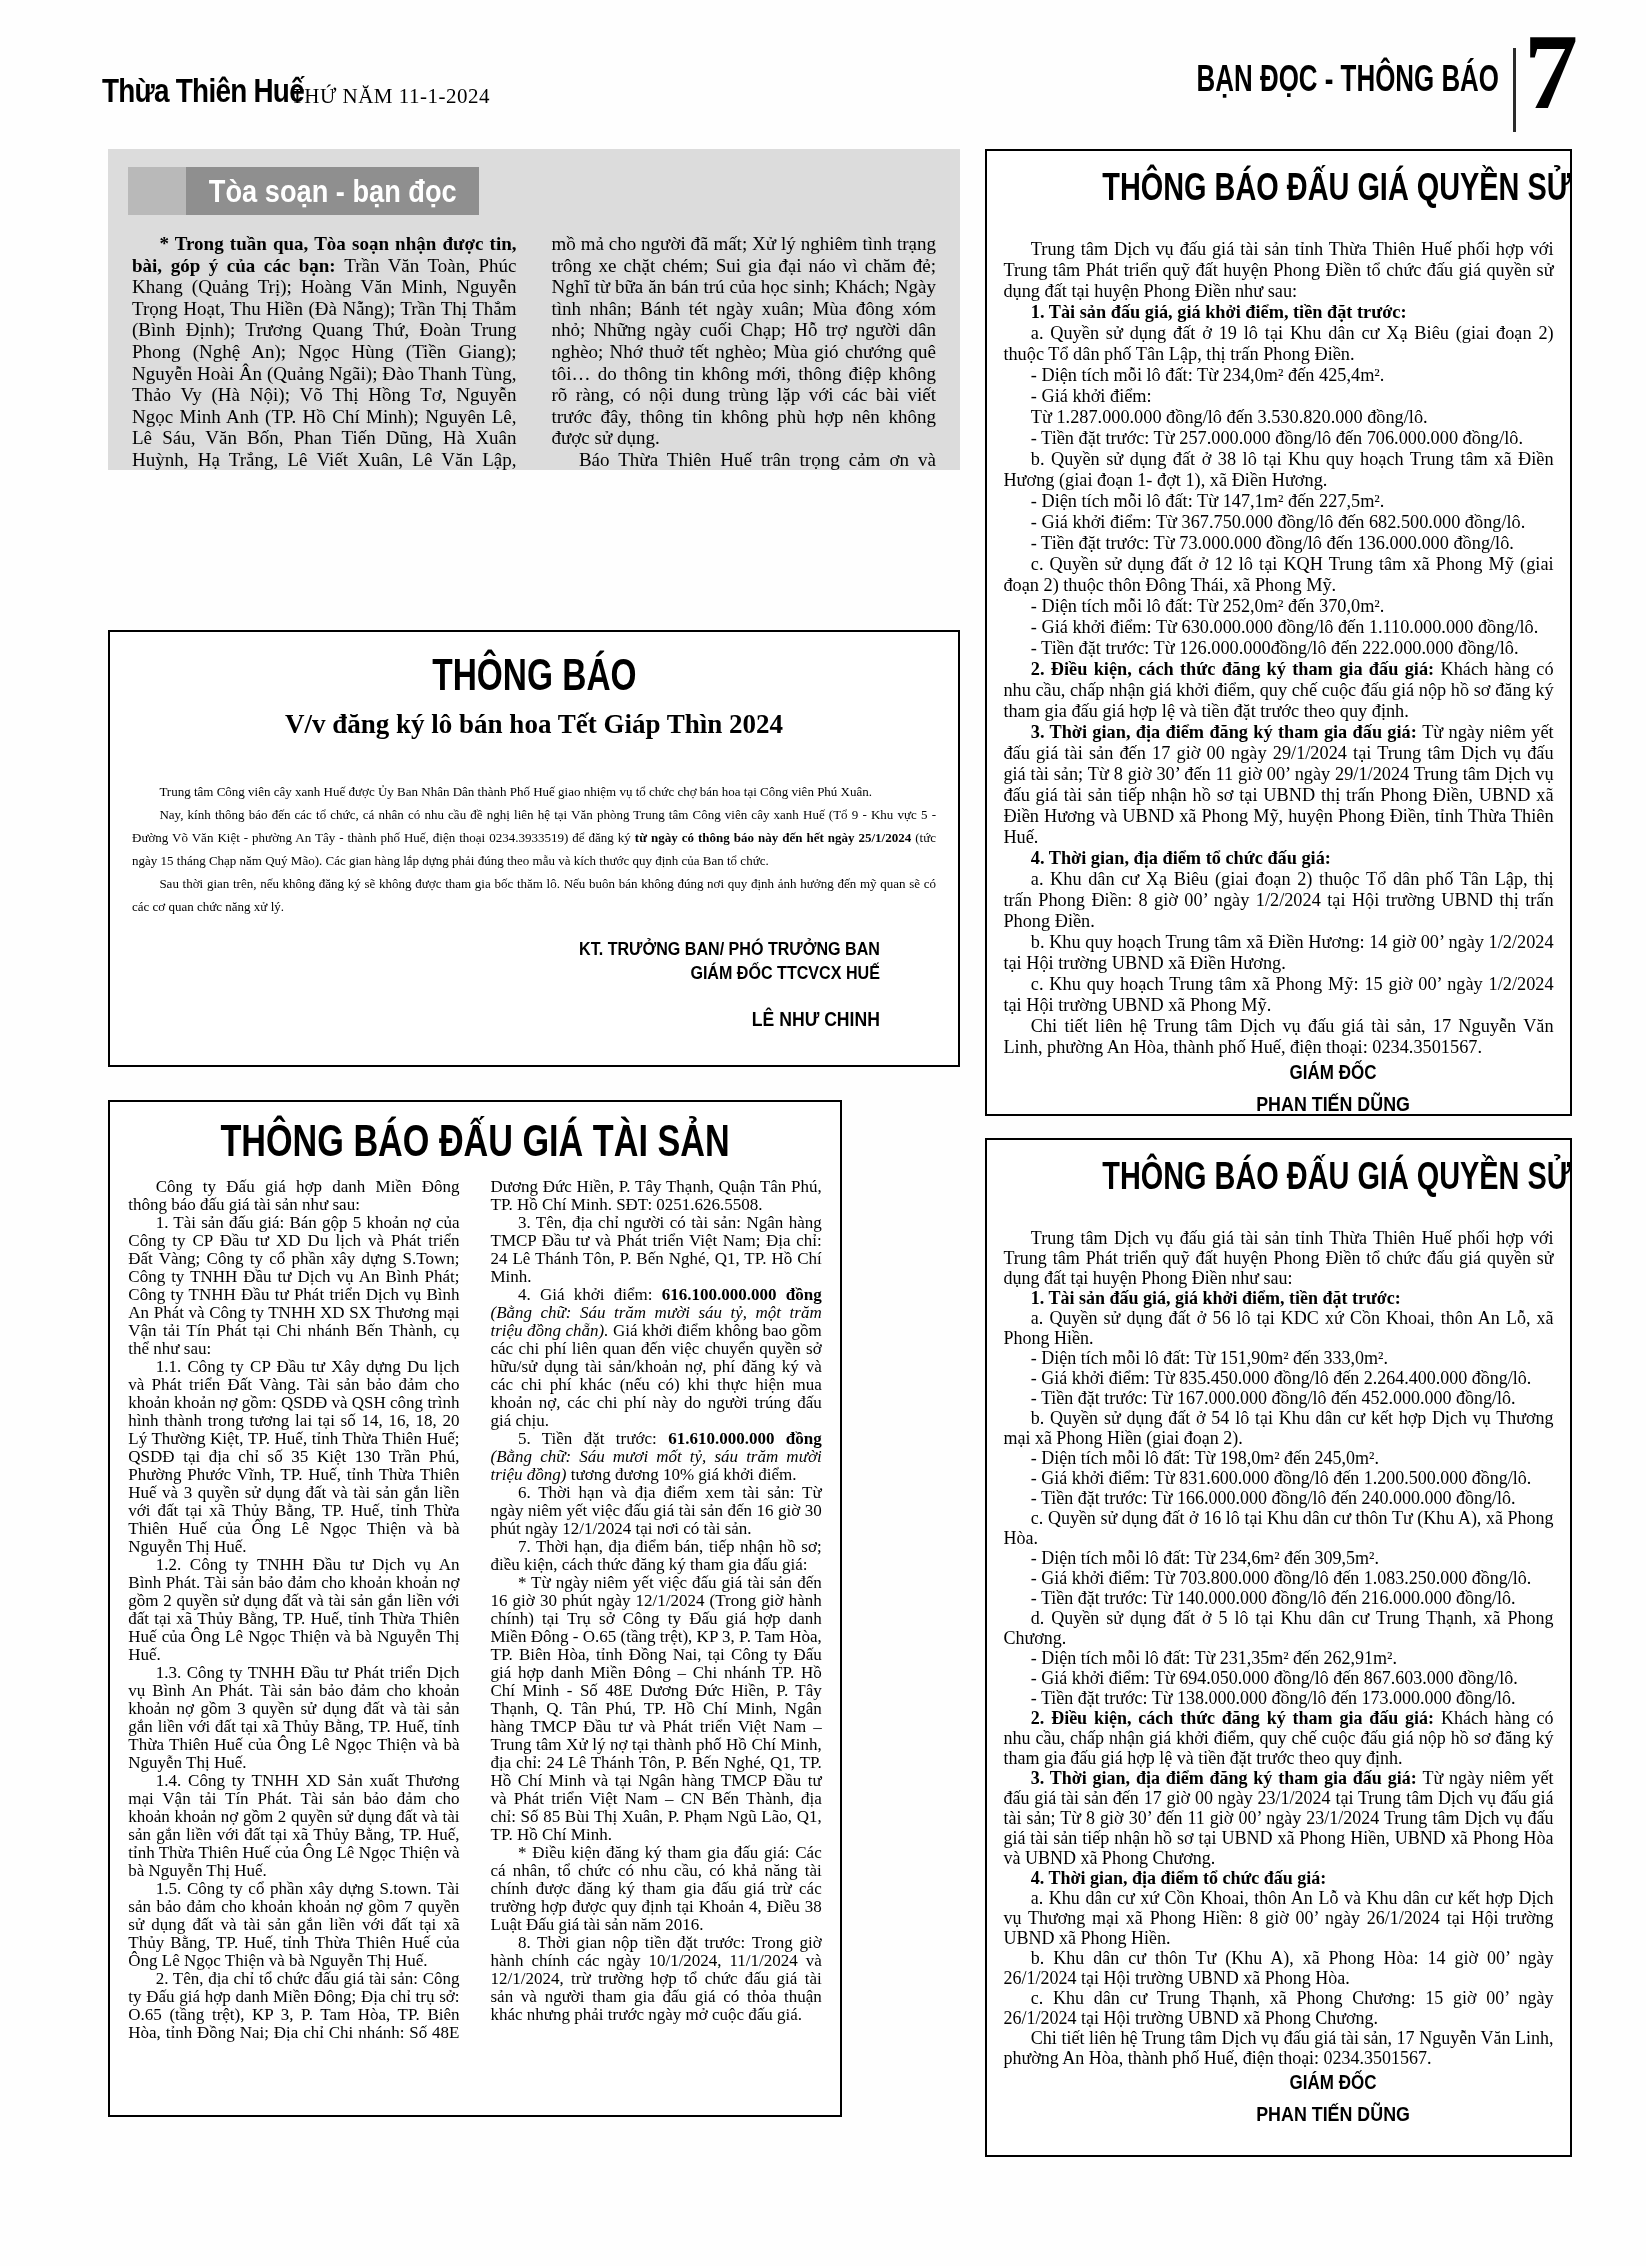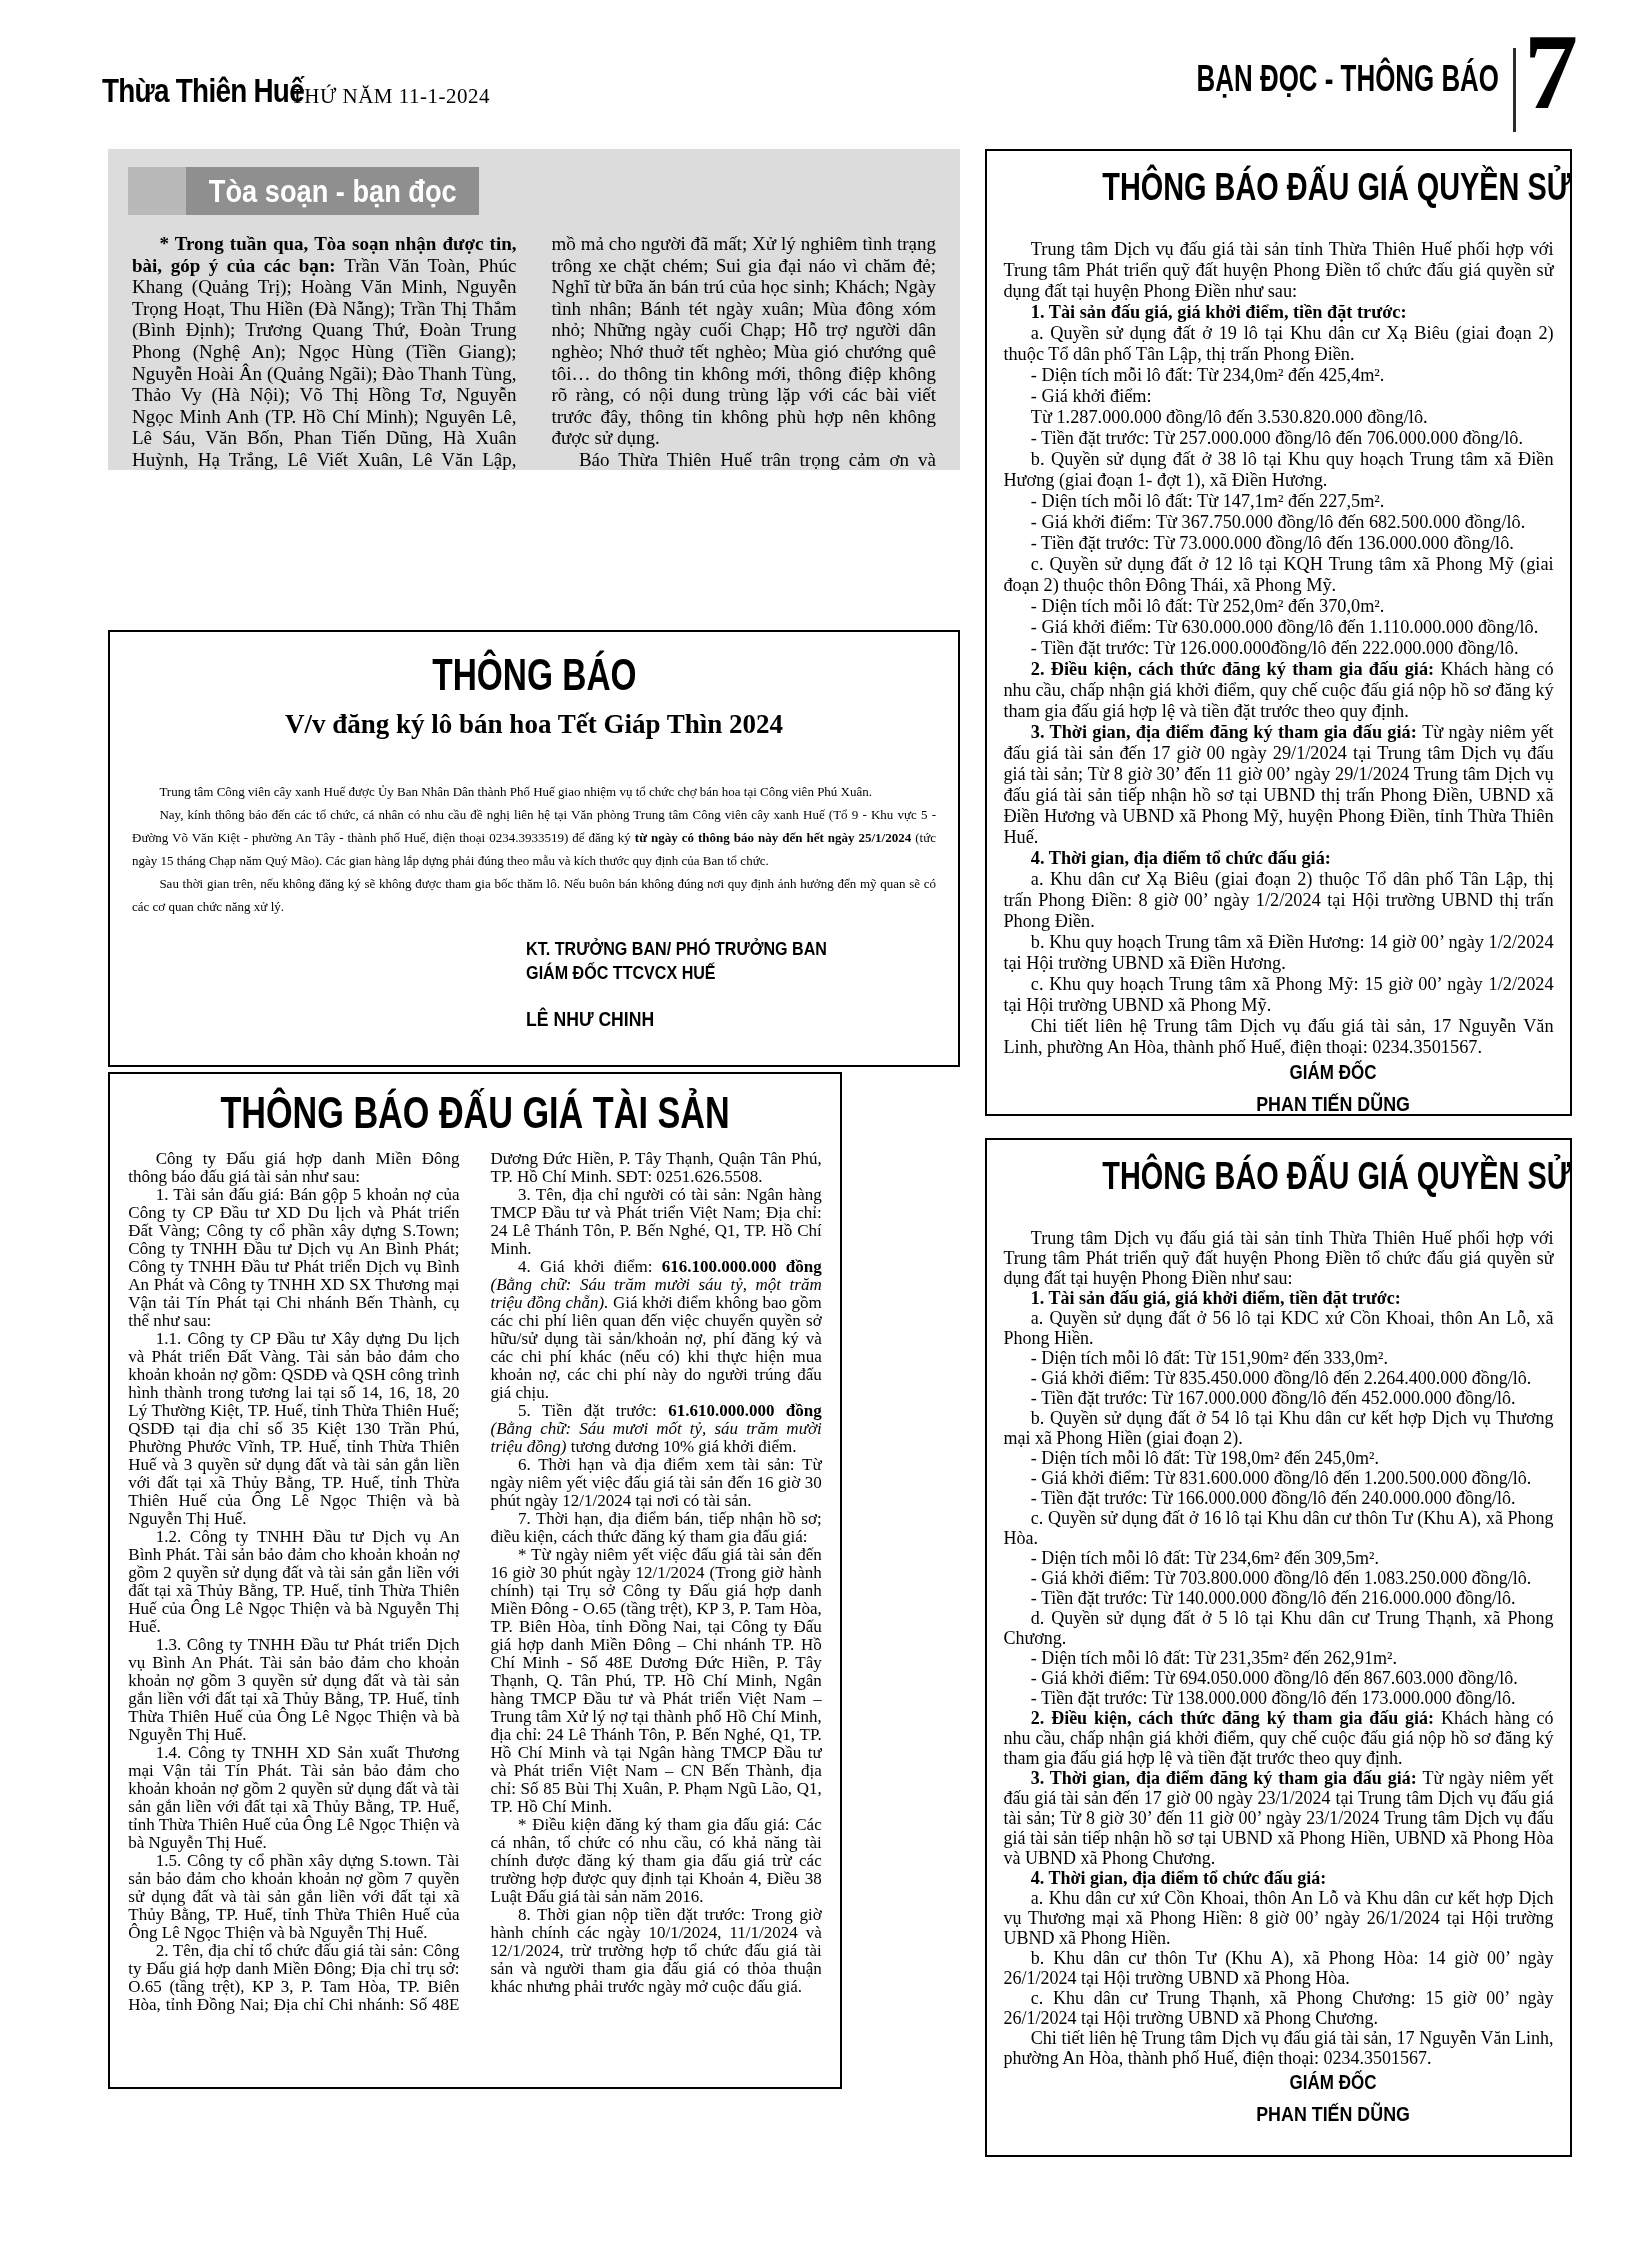--- a/index.html
+++ b/index.html
@@ -38,28 +38,28 @@
          font-size:32px;display:inline-block;transform:scaleX(.85);white-space:nowrap;}
   .reader-body{position:absolute;left:24px;top:84px;width:804px;height:353px;
          columns:2;column-gap:35px;font-size:19px;line-height:21.6px;}
   .reader-body .para.sig{text-align:right;text-indent:0;letter-spacing:1.8px;margin-top:5.5px;}
 
   
   .flower-box{left:108px;top:630px;width:852px;height:437px;padding:12.8px 22px;}
   .flower-title{font-size:44px;margin-top:5.5px;}
   .flower-subtitle{text-align:center;font-weight:bold;font-size:27px;margin:9.1px 0 16.4px;}
   .flower-body{font-size:13px;line-height:23px;margin-top:40px;}
-  .flower-sig{margin-left:46%;width:50%;text-align:left;margin-top:20px;
+  .flower-sig{margin-left:46%;width:50%;text-align:right;margin-top:20px;
          font-family:"Liberation Sans",sans-serif;font-weight:bold;}
   .flower-sig .role{font-size:18.3px;display:block;transform:scaleX(.88);}
   .flower-sig .org{font-size:18.3px;display:block;transform:scaleX(.88);margin-top:1.8px;}
   .flower-sig .name{font-size:20px;display:block;transform:scaleX(.88);margin-top:24px;}
 
   
-  .asset-box{left:108px;top:1072px;width:734px;height:1017px;padding:9.1px 18.3px;}
+  .asset-box{left:108px;top:1100px;width:734px;height:1017px;padding:9.1px 18.3px;}
   .asset-title{font-size:45px;margin-top:3.7px;}
   .asset-body{margin-top:11px;columns:2;column-gap:31px;font-size:17px;line-height:18px;}
 
   
   .landbox1{left:985px;top:149px;width:587px;height:967px;padding:7.3px 16.4px;}
   .landbox2{left:985px;top:1138px;width:587px;height:1019px;padding:7.3px 16.4px;}
   .land-title{font-size:38px;margin-top:7.3px;}
   .land-body{margin-top:30px;font-size:18.3px;line-height:21px;}
   .landbox2 .land-body{font-size:18px;line-height:20px;}
   .land-sig{margin-left:30%;width:60%;text-align:center;margin-top:3.7px;font-weight:bold;}

